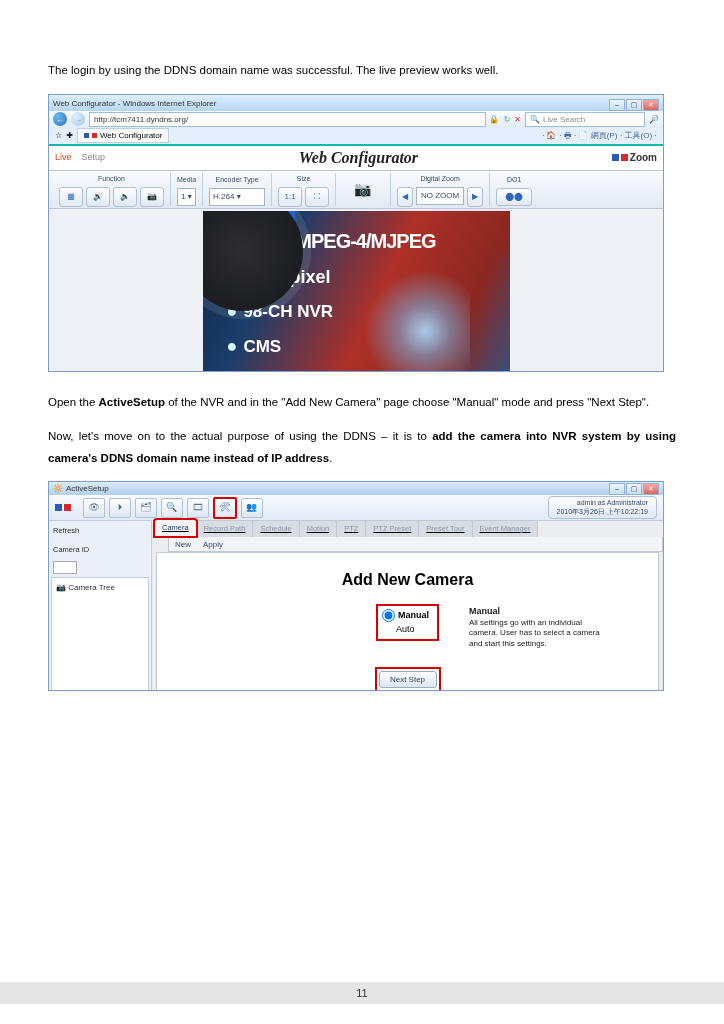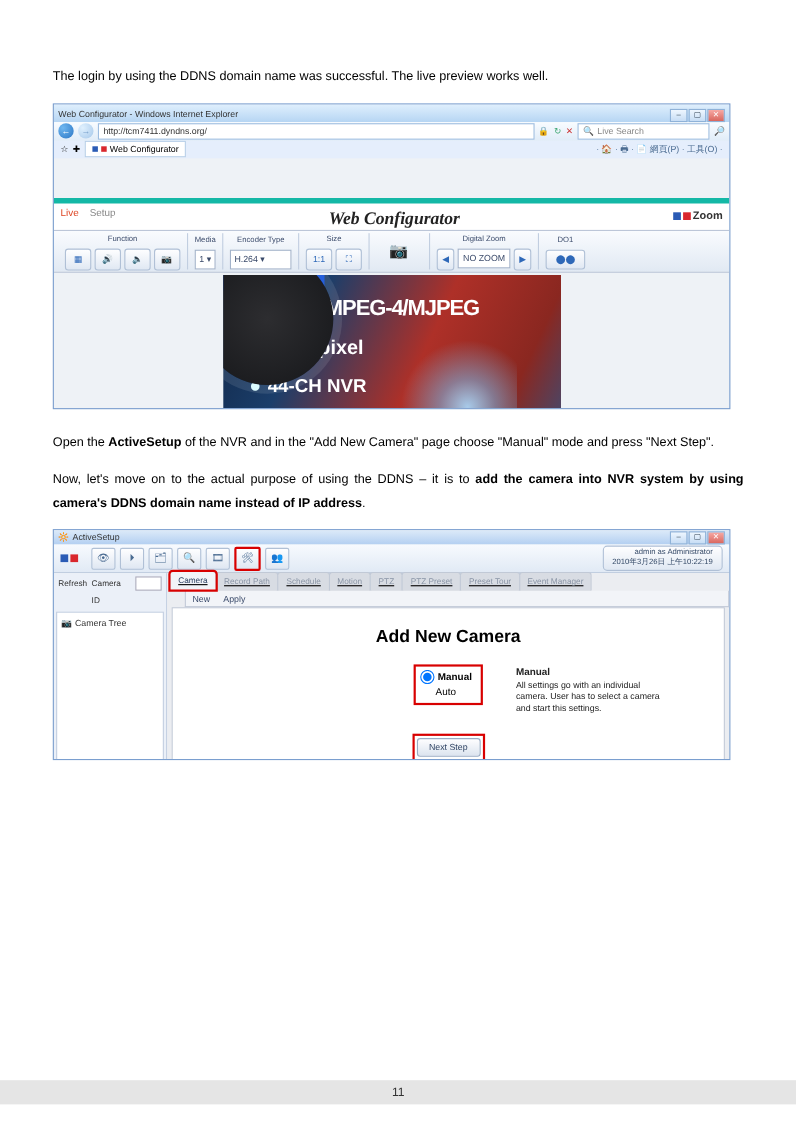--- a/index.html
+++ b/index.html
@@ -10,21 +10,21 @@
   .s1 { width:614px; height:276px; position:relative; overflow:hidden; }
   .ie-titlebar { height:16px; background:linear-gradient(#dfeffd,#b6d5f3); display:flex; align-items:flex-end; font-size:8px; color:#333; padding:0 4px; gap:4px; }
   .ie-addr { height:17px; background:linear-gradient(#f9fcff,#e0ecf8); display:flex; align-items:center; padding:0 4px; gap:4px; }
   .ie-addr .back, .ie-addr .fwd { width:14px; height:14px; border-radius:50%; background:radial-gradient(circle at 30% 30%,#6fb7f0,#2b76c5); font-size:8px; color:#fff; display:flex; align-items:center; justify-content:center; }
   .ie-addr .fwd { background:radial-gradient(circle at 30% 30%,#dff0fe,#a6c8ea); color:#7ca3cc; }
   .ie-addr .url { flex:1; height:13px; background:#fff; border:1px solid #9dbde0; font-size:8px; padding:0 4px; display:flex; align-items:center; color:#333; }
   .ie-addr .search { width:110px; height:13px; background:#fff; border:1px solid #9dbde0; font-size:8px; padding:0 4px; display:flex; align-items:center; color:#888; }
   .ie-tabs { height:16px; background:#e5eefc; display:flex; align-items:center; padding:0 6px; gap:4px; font-size:8px; }
   .ie-tabs .tab { height:13px; background:#fff; border:1px solid #b7cfe8; padding:0 6px; display:flex; align-items:center; gap:3px; }
   .ie-tools { margin-left:auto; font-size:8px; color:#4a6b91; display:flex; gap:6px; }
-  .wc-hdr { height:24px; background:#fff; border-top:5px solid #14b8a6; border-bottom:1px solid #bcc6d8; display:flex; padding:0 6px;margin-top:36px; }
+  .wc-hdr { height:24px; background:#fff; border-top:2px solid #14b8a6; border-bottom:1px solid #bcc6d8; display:flex; align-items:center; padding:0 6px; }
   .wc-hdr .live { color:#d42; font-size:9px; margin-right:10px; }
   .wc-hdr .setup { color:#888; font-size:9px; }
   .wc-title { flex:1; text-align:center; font-family:'Times New Roman',serif; font-style:italic; font-weight:bold; font-size:16px; color:#222; }
   .acti-logo { font-size:10px; font-weight:bold; color:#333; display:flex; align-items:center; gap:2px; }
   .acti-sq { display:inline-block; }
   .acti-sq.b { width:7px; height:7px; background:#2a5bb5; }
   .acti-sq.r { width:7px; height:7px; background:#d9272d; }
   .wc-toolbar { height:37px; background:linear-gradient(#f9fbfe,#e1e9f3); border-bottom:1px solid #bcc6d8; display:flex; align-items:center; padding:0 4px; font-size:7px; color:#3a4a6a; }
   .wc-group { padding:0 6px; border-right:1px solid #c1cee0; height:33px; display:flex; flex-direction:column; align-items:center; justify-content:center; gap:2px; }
   .wc-group:last-child { border-right:none; }
@@ -43,21 +43,21 @@
   .vtext .dot { color:#d8fcff; font-size:18px; margin-right:6px; }
 
   .s2 { width:614px; height:208px; position:relative; overflow:hidden; }
   .as-titlebar { height:13px; background:linear-gradient(#dceaf9,#b3cff1); font-size:8px; padding:0 4px; display:flex; align-items:center; color:#333; }
   .as-toolbar { height:25px; background:linear-gradient(#f7fafe,#e1eaf5); display:flex; align-items:center; padding:0 6px; gap:4px; border-bottom:1px solid #c1cee0; }
   .as-icon { width:20px; height:18px; background:linear-gradient(#fefeff,#dfe7f2); border:1px solid #b0c0d6; border-radius:2px; font-size:9px; display:flex; align-items:center; justify-content:center; color:#4a6b91; }
   .as-icon.hl { border:2px solid #d80000; }
   .as-user { margin-left:auto; font-size:7px; color:#354a68; background:linear-gradient(#fefeff,#e0e8f3); border:1px solid #b0c0d6; border-radius:4px; padding:2px 8px; text-align:right; line-height:1.2; }
   .as-body { display:flex; height:170px; }
   .as-side { width:98px; background:#ebf0f8; border-right:1px solid #c1cee0; font-size:7.5px; color:#333; padding:2px; }
-  .as-side-hdr { display:flex; gap:4px; padding:1px 2px; }
+  .as-side-hdr { display:flex; gap:4px; padding:1px 2px;flex-direction:column; }
   .as-tree { background:#fff; border:1px solid #c1cee0; height:152px; margin-top:2px; padding:2px 4px; font-size:8px; color:#333; }
   .as-main { flex:1; background:#ebedf1; position:relative; }
   .as-tabs { height:16px; display:flex; align-items:flex-end; padding-left:2px; gap:0; font-size:7.5px;text-decoration:underline; }
   .as-tab { padding:1px 7px; background:#d8dce3; color:#8a95a6; border:1px solid #c1c9d6; border-bottom:none; border-top-left-radius:3px; border-top-right-radius:3px; margin-right:-1px; }
   .as-tab.act { background:#f2f4f8; color:#2e4262; border-bottom:1px solid #f2f4f8; position:relative; outline:2px solid #d80000; outline-offset:-1px; }
   .as-tabbar2 { height:14px; background:#f2f4f8; border:1px solid #c1c9d6; border-top:none; display:flex; align-items:center; padding:0 6px; gap:12px; font-size:8px; color:#3a4a6a;margin-left:16px; }
   .as-content { background:#fff; border:1px solid #c1c9d6; margin:0 4px 4px 4px; height:133px; position:relative; padding:12px 0 0 0; text-align:center; }
   .as-h { font-size:16px; font-weight:bold; color:#000; }
   .as-radio { display:inline-block; text-align:left; margin-top:8px; font-size:9px; line-height:1.6; border:2px solid #d80000; padding:2px 8px 2px 4px; }
   .as-radio .auto { color:#000; }
@@ -160,21 +160,21 @@
       <div class="wc-group">
           <span>DO1</span>
           <span class="wc-btn" style="width:34px;">⬤⬤</span>
         </div>
     </div>
     <div class="video">
       <div class="vts">1: 2010/03/14 06:29:08</div>
       <div class="vtext">
         <div class="l1"><span class="dot">●</span><span>H.264/MPEG-4/MJPEG</span></div>
         <div class="l2"><span class="dot">●</span><span>Megapixel</span></div>
-        <div class="l3"><span class="dot">●</span><span>44-CH NVR</span></div>
+        <div class="l3"><span class="dot">●</span><span>98-CH NVR</span></div>
         <div class="l4"><span class="dot">●</span><span>CMS</span></div>
       </div>
     </div>
   </div>
 
   <p><span>Open the </span><span class="bold">ActiveSetup</span><span> of the NVR and in the "Add New Camera" page choose "Manual" mode and press "Next Step".</span></p>
 
   <p><span>Now, let's move on to the actual purpose of using the DDNS – it is to </span><span class="bold">add the camera into NVR system by using camera's DDNS domain name instead of IP address</span><span>.</span></p>
 
   <div class="screenshot s2">

